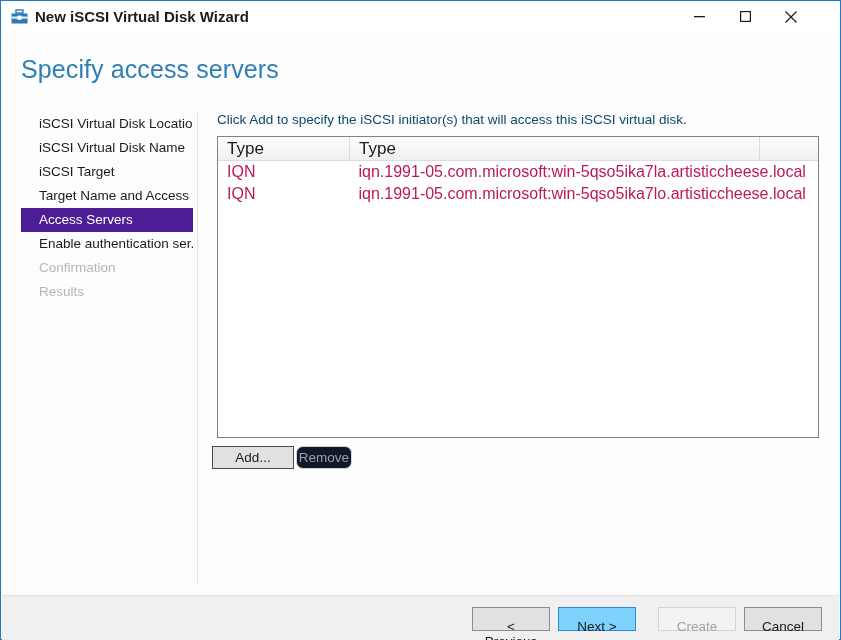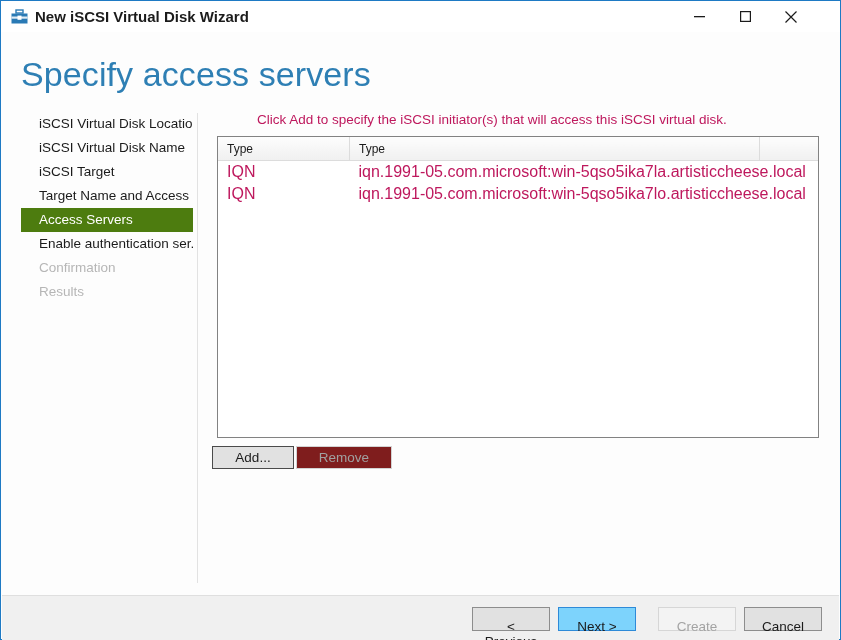--- a/index.html
+++ b/index.html
@@ -58,21 +58,21 @@
   }
   .winbtn svg { display: block; margin: 0 auto; }
   #btn-min { left: 675px; }
   #btn-max { left: 721px; }
   #btn-close { left: 767px; }
 
   
   #page-title {
     position: absolute;
     left: 20px; top: 54px;
-    font-size: 34px;
+    font-size: 25px;
     font-weight: 300;
     color: #2e7fb4;
     letter-spacing: 0.1px;
     white-space: nowrap;
   }
 
   
   #sidebar {
     position: absolute;
     left: 20px; top: 111px;
@@ -87,35 +87,34 @@
   .nav-item {
     height: 24px;
     line-height: 24px;
     padding-left: 18px;
     font-size: 13.5px;
     color: #1b1b1b;
     white-space: nowrap;
     overflow: hidden;
   }
   .nav-item.selected {
-    background: #4d7c0f;
+    background: #4c1d95;
     color: #ffffff;
   }
   .nav-item.disabled {
     color: #b6b6b6;
   }
 
   
   #instruction {
     position: absolute;
     left: 216px; top: 111px;
     font-size: 13.5px;
-    color: #be185d;
-    white-space: nowrap;
-    margin-left: 40px;
+    color: #0c4a6e;
+    white-space: nowrap;
   }
 
   #table-wrap {
     position: absolute;
     left: 216px; top: 135px;
     width: 602px; height: 302px;
     box-sizing: border-box;
     border: 1px solid #828282;
     background: #ffffff;
     overflow: hidden;
@@ -123,21 +122,21 @@
   #grid {
     width: 100%;
     border-collapse: collapse;
     table-layout: fixed;
   }
   #grid thead th {
     height: 23px;
     background: linear-gradient(to bottom, #fdfdfd 0%, #f0f0f0 100%);
     border-right: 1px solid #dcdcdc;
     border-bottom: 1px solid #dcdcdc;
-    font-size: 12px;
+    font-size: 17px;
     font-weight: normal;
     color: #1b1b1b;
     text-align: left;
     padding: 0 0 0 9px;
     white-space: nowrap;
   }
   #grid thead th.last { border-right: 0; }
   .col-type  { width: 122px; }
   .col-value { width: 400px; }
   #grid tbody td {
@@ -162,24 +161,25 @@
     padding: 0;
     cursor: default;
   }
   #btn-add {
     left: 211px; top: 445px;
     width: 82px;
     border-color: #4a4a4a;
   }
   #btn-remove {
     left: 295px; top: 445px;
-    width: 96px;
-    background: #7f1d1d;
+    width: 56px;
+    background: #0f172a;
     border-color: #d3d3d3;
     color: #a0a0a0;
+    border-radius: 7px;
   }
 
   
   #footer {
     position: absolute;
     left: 1px; top: 594px;
     width: 837px; height: 44px;
     background: #f0f0f0;
     border-top: 1px solid #dfdfdf;
   }

